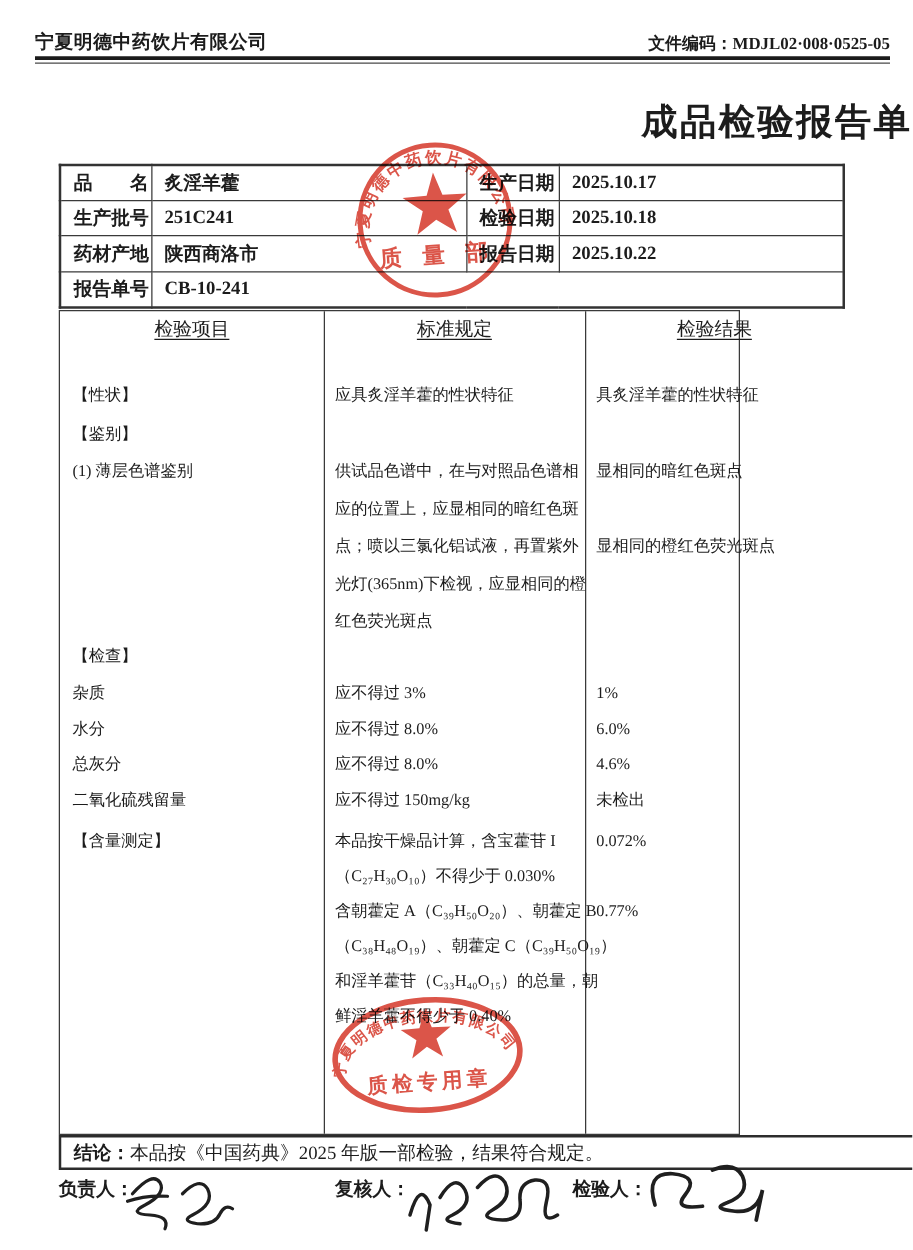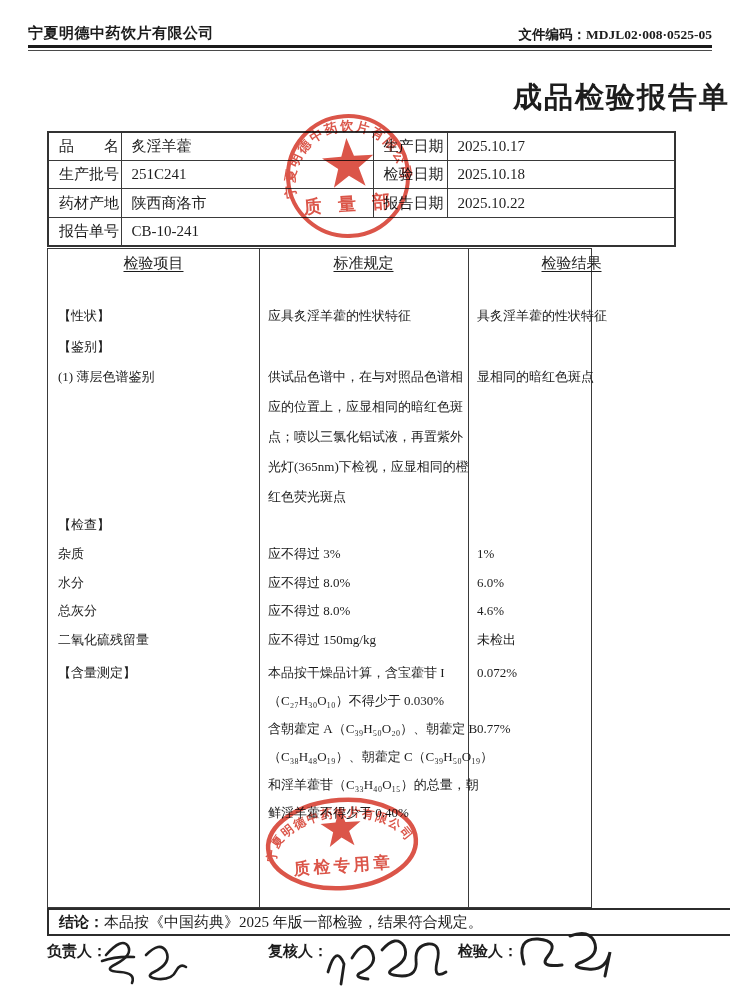--- a/index.html
+++ b/index.html
@@ -9,21 +9,21 @@
 
   
   .hdr-company{left:28px;top:24px;font-size:15px;font-weight:bold;letter-spacing:.5px;}
   .hdr-code{right:18px;top:26px;font-size:13.5px;font-weight:bold;}
   .rule-thick{left:28px;top:45px;width:684px;height:2.5px;background:#1b1b1b;}
   .rule-thin{left:28px;top:50px;width:684px;height:1px;background:#4a4a4a;}
   .doc-title{left:0;top:78px;width:730px;text-align:right;font-size:29px;font-weight:bold;letter-spacing:2px;}
 
   
   table.info{position:absolute;left:47px;top:131px;width:627px;height:116px;
-             border-collapse:collapse;table-layout:fixed;font-size:15px;}
+             border-collapse:collapse;table-layout:fixed;font-size:15px;font-weight:bold;}
   table.info td{border:1.4px solid #3a3a3a;padding:0 0 0 10px;vertical-align:middle;white-space:nowrap;overflow:visible;}
   table.info{border:2px solid #333;}
 
   
   .main{left:47px;top:248px;width:545px;height:660px;border:1.6px solid #3a3a3a;box-sizing:border-box;}
   .vline{position:absolute;top:0;bottom:0;width:1.4px;background:#3a3a3a;}
   .colhead{position:absolute;top:5px;font-size:15px;text-decoration:underline;text-underline-offset:3px;text-align:center;}
   .ln{position:absolute;font-size:13px;line-height:20px;white-space:nowrap;}
 
   
@@ -98,20 +98,21 @@
     <div class="ln" style="left:429px;top:57px">具炙淫羊藿的性状特征</div>
 
     <div class="ln" style="left:10px;top:88px">【鉴别】</div>
     <div class="ln" style="left:10px;top:118px">(1) 薄层色谱鉴别</div>
     <div class="ln" style="left:220px;top:118px">供试品色谱中，在与对照品色谱相</div>
     <div class="ln" style="left:220px;top:178px">点；喷以三氯化铝试液，再置紫外</div>
     <div class="ln" style="left:220px;top:148px">应的位置上，应显相同的暗红色斑</div>
     <div class="ln" style="left:220px;top:208px">光灯(365nm)下检视，应显相同的橙</div>
     <div class="ln" style="left:220px;top:238px">红色荧光斑点</div>
     <div class="ln" style="left:429px;top:118px">显相同的暗红色斑点</div>
+    <div class="ln" style="left:429px;top:178px">显相同的橙红色荧光斑点</div>
 
     <div class="ln" style="left:10px;top:266px">【检查】</div>
 
     <div class="ln" style="left:10px;top:295px">杂质</div>
     <div class="ln" style="left:220px;top:295px">应不得过 3%</div>
     <div class="ln" style="left:429px;top:295px">1%</div>
 
     <div class="ln" style="left:10px;top:324px">水分</div>
     <div class="ln" style="left:220px;top:324px">应不得过 8.0%</div>
     <div class="ln" style="left:429px;top:324px">6.0%</div>

